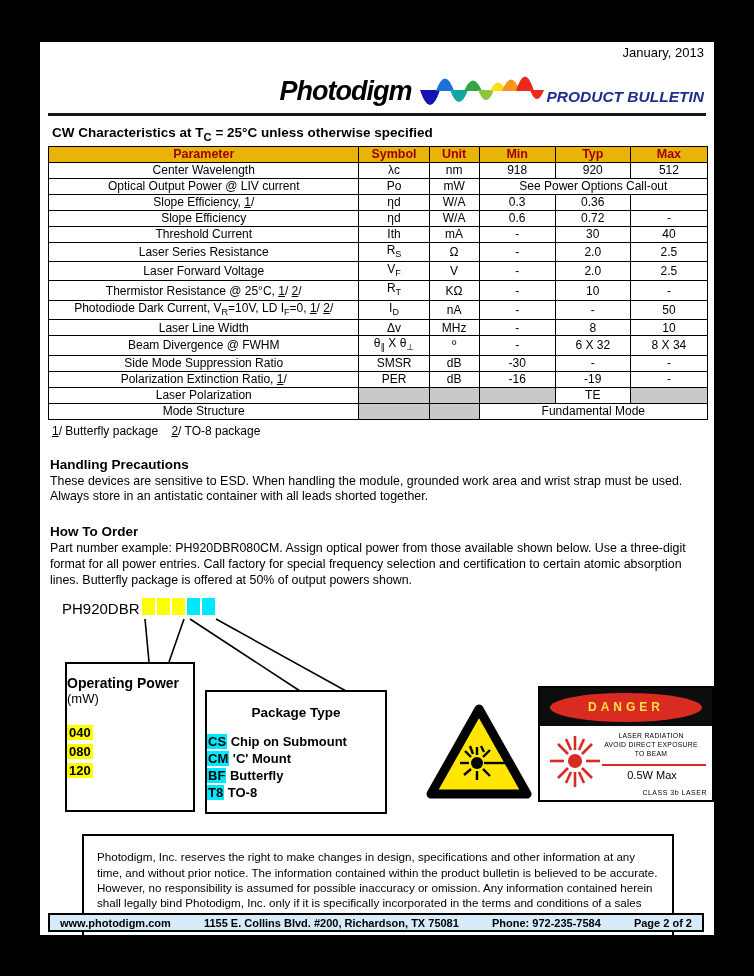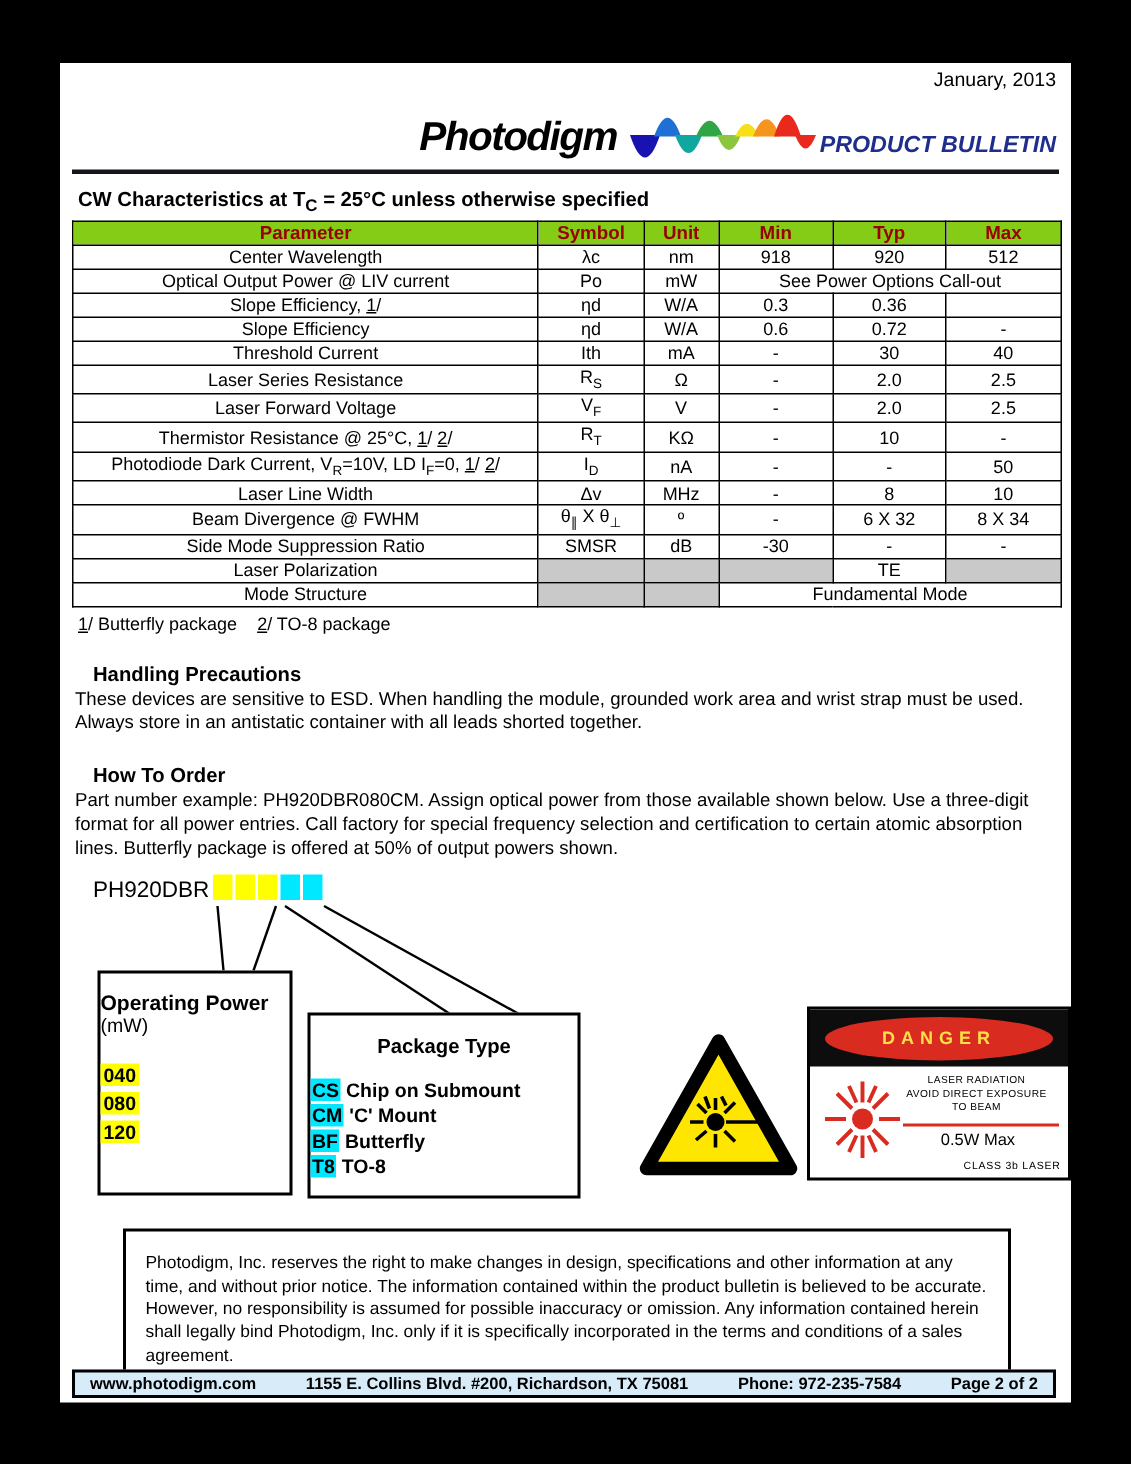--- a/index.html
+++ b/index.html
@@ -19,27 +19,27 @@
   .brand-row{display:flex;justify-content:flex-end;align-items:flex-end;margin-top:0;height:48px;}
   .logo{display:flex;align-items:center;gap:7px;padding-left:10px;}
   .logo-text{font-weight:bold;font-style:italic;font-size:27px;letter-spacing:-1px;}
   .bulletin{color:#1F2E8C;font-weight:bold;font-style:italic;font-size:15.5px;padding:0 2px 2px 0;}
   .header-rule{border:0;border-top:3px solid #15151d;margin:5px 0 0 0;}
 
   
   .tbl-title{font-size:13.5px;font-weight:bold;margin:9px 0 3px 4px;}
   table.cw{border-collapse:collapse;width:660px;font-size:12px;table-layout:fixed;}
   table.cw th,table.cw td{border:1.5px solid #000;text-align:center;padding:0 2px;height:15px;line-height:14px;overflow:hidden;white-space:nowrap;}
-  table.cw th{background:#84cc16;color:#990000;font-size:12.5px;}
+  table.cw th{background:#eab308;color:#990000;font-size:12.5px;}
   table.cw td.gray{background:#C9C9C9;}
   table.cw sub{font-size:9px;}
   .footnote{font-size:12px;margin:4px 0 0 4px;}
 
   
-  .sec-title{font-size:13.5px;font-weight:bold;margin:19px 0 2px 14px;}
+  .sec-title{font-size:13.5px;font-weight:bold;margin:19px 0 2px 2px;}
   .sec-body{font-size:12.4px;line-height:1.27;margin:0 0 0 2px;width:660px;}
 
   
   .diagram{position:relative;height:226px;margin-top:8px;}
   .partnum{position:absolute;left:14px;top:2px;font-size:15px;display:flex;align-items:center;}
   .block{width:13px;height:17px;margin-left:2px;display:inline-block;}
   .block.yellow{background:#FFFF00;}
   .block.cyan{background:#00E8FF;}
   .connectors{position:absolute;left:0;top:0;pointer-events:none;}
   .op-box{position:absolute;left:17px;top:66px;width:126px;height:146px;border:2px solid #000;text-align:left;background:#fff;}
@@ -202,20 +202,28 @@
             <td>-</td>
             <td>6 X 32</td>
             <td>8 X 34</td>
           </tr>
           <tr>
             <td>Side Mode Suppression Ratio</td>
             <td>SMSR</td>
             <td>dB</td>
             <td>-30</td>
             <td>-</td>
+            <td>-</td>
+          </tr>
+          <tr>
+            <td>Polarization Extinction Ratio, <u>1</u>/</td>
+            <td>PER</td>
+            <td>dB</td>
+            <td>-16</td>
+            <td>-19</td>
             <td>-</td>
           </tr>
           <tr>
             <td>Laser Polarization</td>
             <td class="gray"></td>
             <td class="gray"></td>
             <td class="gray"></td>
             <td>TE</td>
             <td class="gray"></td>
           </tr>

